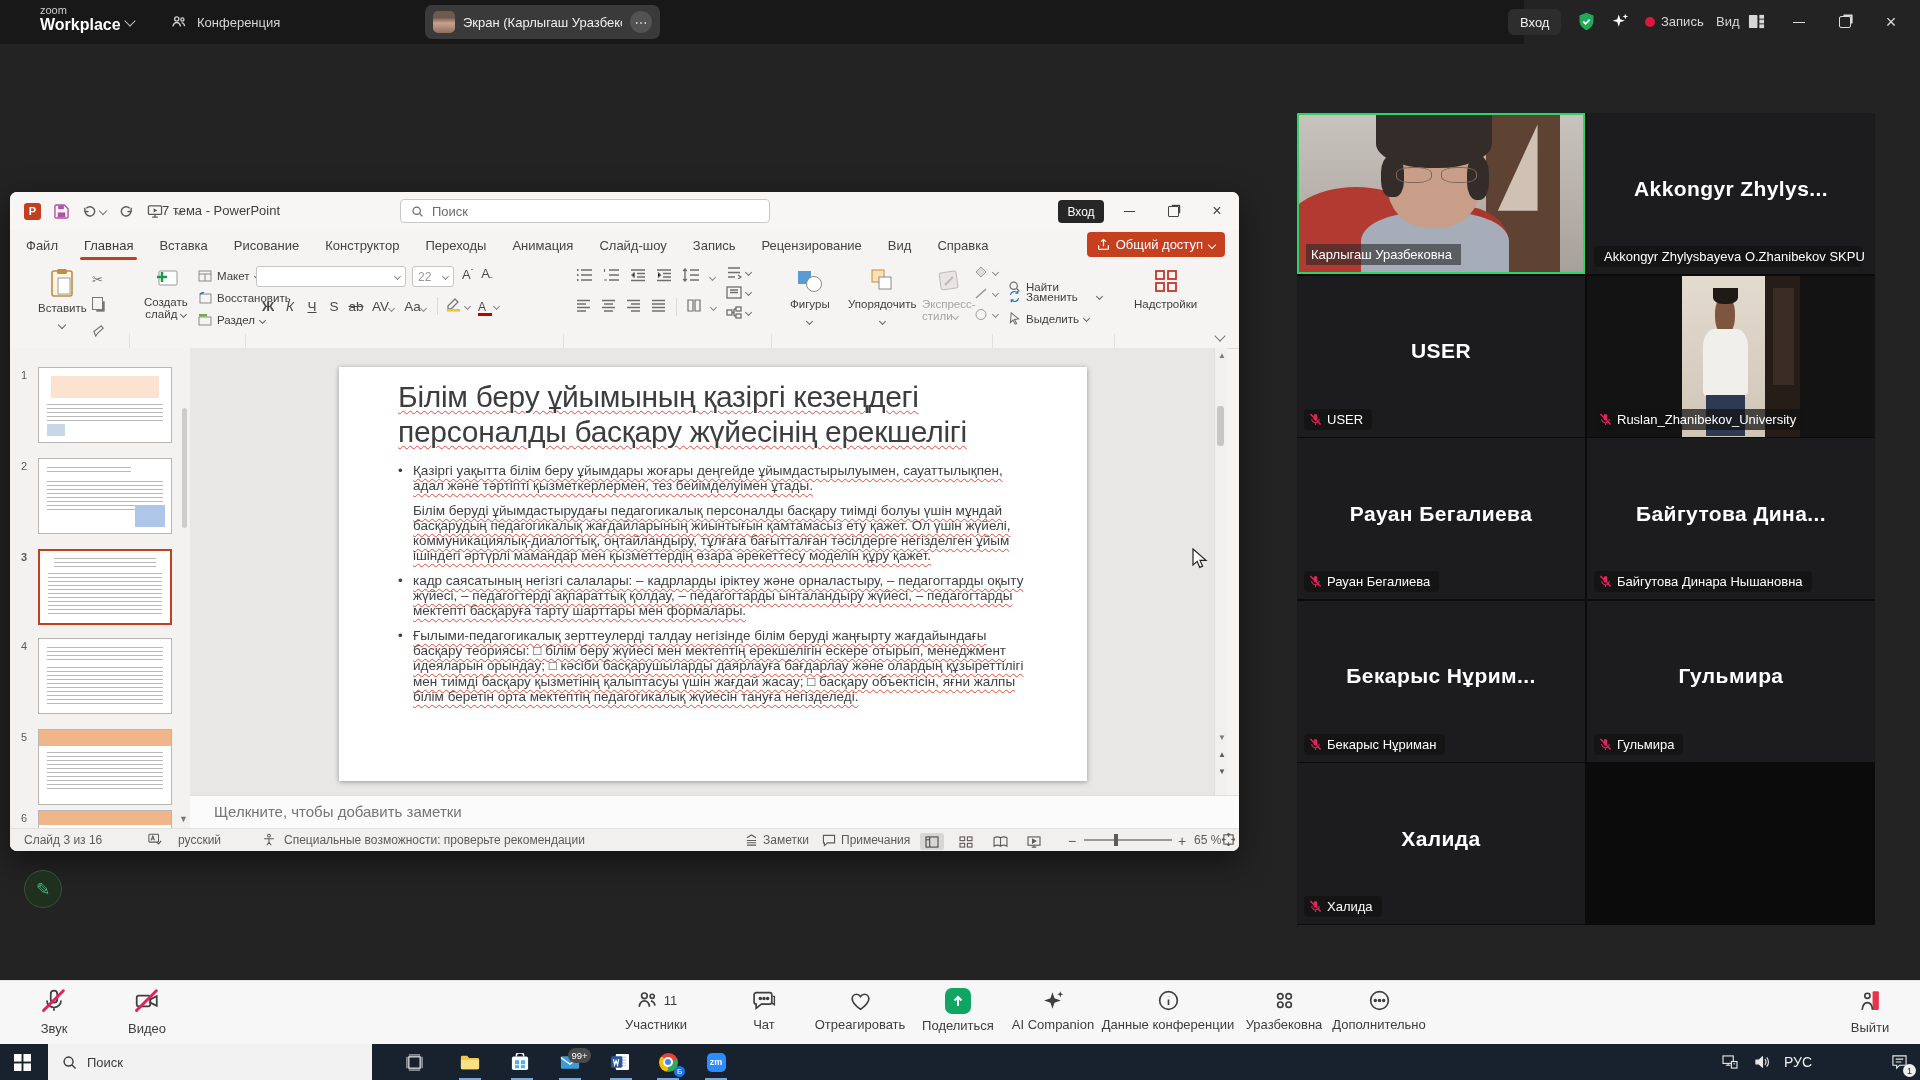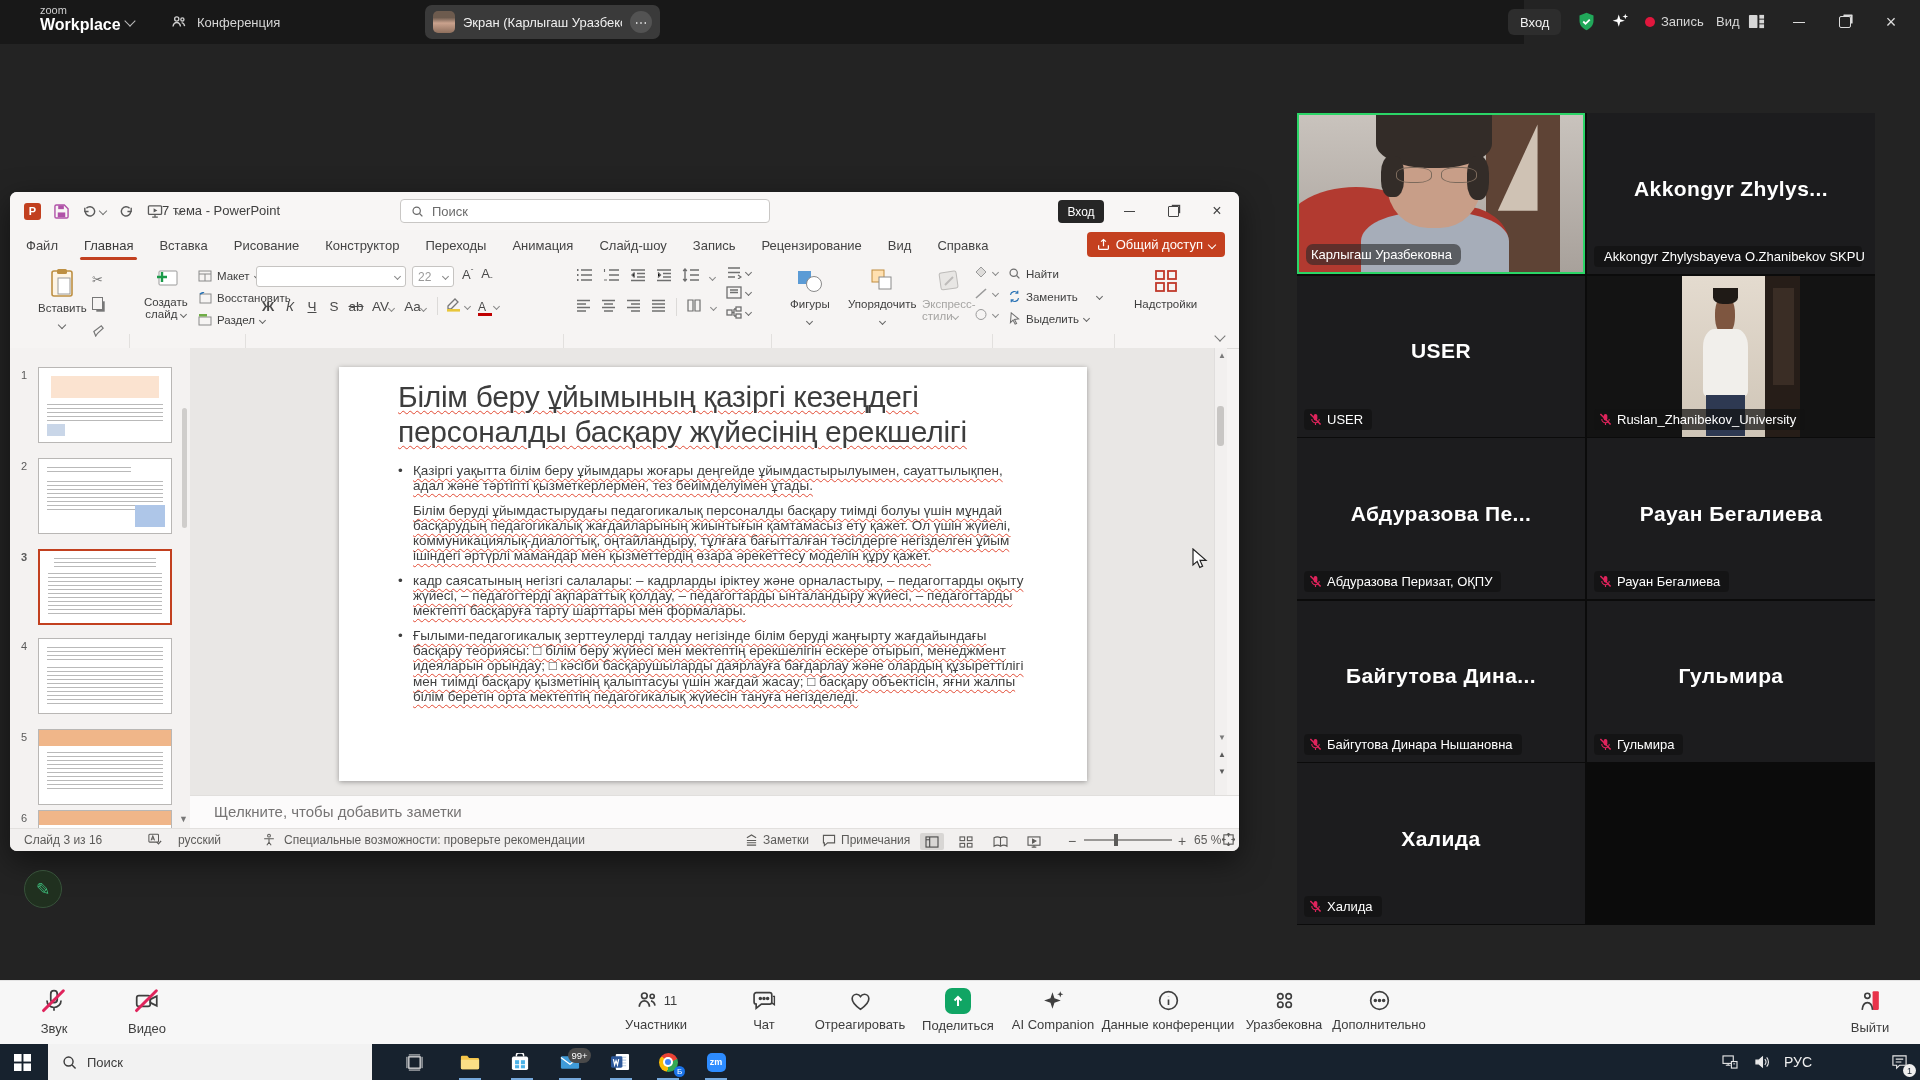--- a/index.html
+++ b/index.html
@@ -409,21 +409,21 @@
             <svg width="15" height="13" viewBox="0 0 15 13">
               <circle cx="7" cy="6.5" r="5" fill="none" stroke="#9a9a9a"></circle>
             </svg>
             <span class="chev" style="width:4px;height:4px"></span>
           </span>
       </div>
       <div class="rgl" style="left:780px;width:190px">Рисование</div>
       <span class="dlglaunch" style="left:965px"></span>
       <div class="rsep" style="left:982px"></div>
 
-      <div class="minirow" style="left:998px;top:7px">
+      <div class="minirow" style="left:998px;top:20px">
           <svg width="13" height="13" viewBox="0 0 16 16" fill="none" stroke="#6f6f6f" stroke-width="1.5">
             <circle cx="7" cy="7" r="4.5"></circle>
             <path d="M10.5 10.5L14 14"></path>
           </svg>
           <span>Найти</span>
         </div>
       <div class="minirow" style="left:998px;top:30px">
           <svg width="13" height="13" viewBox="0 0 16 16" fill="none" stroke="#2e75b6" stroke-width="1.5">
             <path d="M3 6a5 5 0 0 1 9-2M13 10a5 5 0 0 1-9 2M12 1v3h-3M4 15v-3h3"></path>
           </svg>
@@ -605,21 +605,21 @@
         <div style="position:absolute;left:-6%;top:46%;width:52%;height:60%;background:#b23a30;border-radius:50% 50% 0 0"></div>
         <div style="position:absolute;left:40%;top:58%;width:34%;height:48%;background:#ab352c;border-radius:50% 50% 0 0"></div>
         <div style="position:absolute;left:22%;top:62%;width:52%;height:44%;background:#a6adb9;border-radius:42% 42% 0 0"></div>
         <div style="position:absolute;left:31%;top:10%;width:33%;height:62%;background:#c89e88;border-radius:44%"></div>
         <div style="position:absolute;left:27%;top:0%;width:41%;height:34%;background:#332c28;border-radius:0 0 46% 46%"></div>
         <div style="position:absolute;left:29%;top:26%;width:8%;height:26%;background:#332c28;border-radius:40%"></div>
         <div style="position:absolute;left:59%;top:26%;width:8%;height:28%;background:#332c28;border-radius:40%"></div>
         <div style="position:absolute;left:34%;top:33%;width:12%;height:9%;border:1.5px solid #7c6a5c;border-radius:40%"></div>
         <div style="position:absolute;left:50%;top:33%;width:12%;height:9%;border:1.5px solid #7c6a5c;border-radius:40%"></div>
       </div>
-      <div class="vlab" style="border-radius:7px;background:rgba(40,40,40,.6)">
+      <div class="vlab" style="border-radius:0;background:rgba(40,40,40,.6)">
           <span>Карлыгаш Уразбековна</span>
         </div>
     </div>
 
     <div class="tile">
       <div class="vname">Akkongyr  Zhylys...</div>
       <div class="vlab">
         <svg width="13" height="13" viewBox="0 0 14 14">
             <rect x="5" y="1" width="4" height="7" rx="2" fill="#e0245c"></rect>
             <path d="M3 6.5a4 4 0 0 0 8 0M7 10.5V13" stroke="#e0245c" fill="none" stroke-width="1.2"></path>
@@ -654,50 +654,50 @@
         <svg width="13" height="13" viewBox="0 0 14 14">
             <rect x="5" y="1" width="4" height="7" rx="2" fill="#e0245c"></rect>
             <path d="M3 6.5a4 4 0 0 0 8 0M7 10.5V13" stroke="#e0245c" fill="none" stroke-width="1.2"></path>
             <line x1="1.5" y1="1" x2="12.5" y2="12.5" stroke="#e0245c" stroke-width="1.6"></line>
           </svg>
         <span>Ruslan_Zhanibekov_University</span>
       </div>
     </div>
 
     <div class="tile">
-      <div class="vname">Абдуразова  Пе...</div>
-      <div class="vlab">
-          <svg width="13" height="13" viewBox="0 0 14 14">
-            <rect x="5" y="1" width="4" height="7" rx="2" fill="#e0245c"></rect>
-            <path d="M3 6.5a4 4 0 0 0 8 0M7 10.5V13" stroke="#e0245c" fill="none" stroke-width="1.2"></path>
-            <line x1="1.5" y1="1" x2="12.5" y2="12.5" stroke="#e0245c" stroke-width="1.6"></line>
-          </svg>
-          <span>Абдуразова Перизат, ОҚПУ</span>
-        </div>
-    </div>
-    <div class="tile">
       <div class="vname">Рауан Бегалиева</div>
       <div class="vlab">
           <svg width="13" height="13" viewBox="0 0 14 14">
             <rect x="5" y="1" width="4" height="7" rx="2" fill="#e0245c"></rect>
             <path d="M3 6.5a4 4 0 0 0 8 0M7 10.5V13" stroke="#e0245c" fill="none" stroke-width="1.2"></path>
             <line x1="1.5" y1="1" x2="12.5" y2="12.5" stroke="#e0245c" stroke-width="1.6"></line>
           </svg>
           <span>Рауан Бегалиева</span>
         </div>
     </div>
     <div class="tile">
       <div class="vname">Байгутова  Дина...</div>
       <div class="vlab">
           <svg width="13" height="13" viewBox="0 0 14 14">
             <rect x="5" y="1" width="4" height="7" rx="2" fill="#e0245c"></rect>
             <path d="M3 6.5a4 4 0 0 0 8 0M7 10.5V13" stroke="#e0245c" fill="none" stroke-width="1.2"></path>
             <line x1="1.5" y1="1" x2="12.5" y2="12.5" stroke="#e0245c" stroke-width="1.6"></line>
           </svg>
           <span>Байгутова Динара Нышановна</span>
+        </div>
+    </div>
+    <div class="tile">
+      <div class="vname">Бекарыс  Нұрим...</div>
+      <div class="vlab">
+          <svg width="13" height="13" viewBox="0 0 14 14">
+            <rect x="5" y="1" width="4" height="7" rx="2" fill="#e0245c"></rect>
+            <path d="M3 6.5a4 4 0 0 0 8 0M7 10.5V13" stroke="#e0245c" fill="none" stroke-width="1.2"></path>
+            <line x1="1.5" y1="1" x2="12.5" y2="12.5" stroke="#e0245c" stroke-width="1.6"></line>
+          </svg>
+          <span>Бекарыс Нұриман</span>
         </div>
     </div>
     <div class="tile">
       <div class="vname">Гульмира</div>
       <div class="vlab">
           <svg width="13" height="13" viewBox="0 0 14 14">
             <rect x="5" y="1" width="4" height="7" rx="2" fill="#e0245c"></rect>
             <path d="M3 6.5a4 4 0 0 0 8 0M7 10.5V13" stroke="#e0245c" fill="none" stroke-width="1.2"></path>
             <line x1="1.5" y1="1" x2="12.5" y2="12.5" stroke="#e0245c" stroke-width="1.6"></line>
           </svg>

